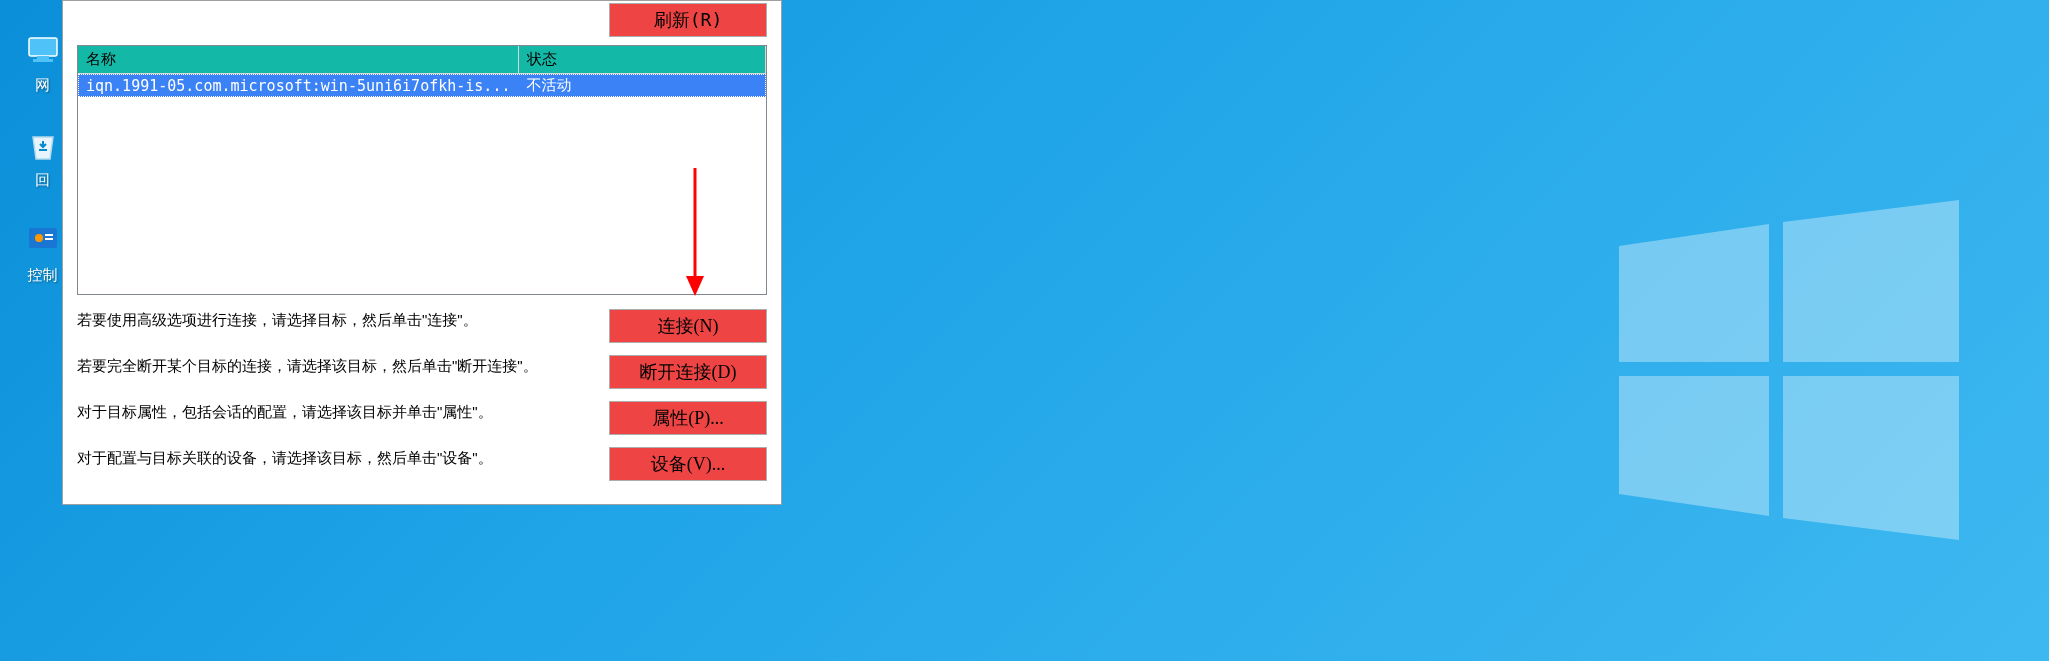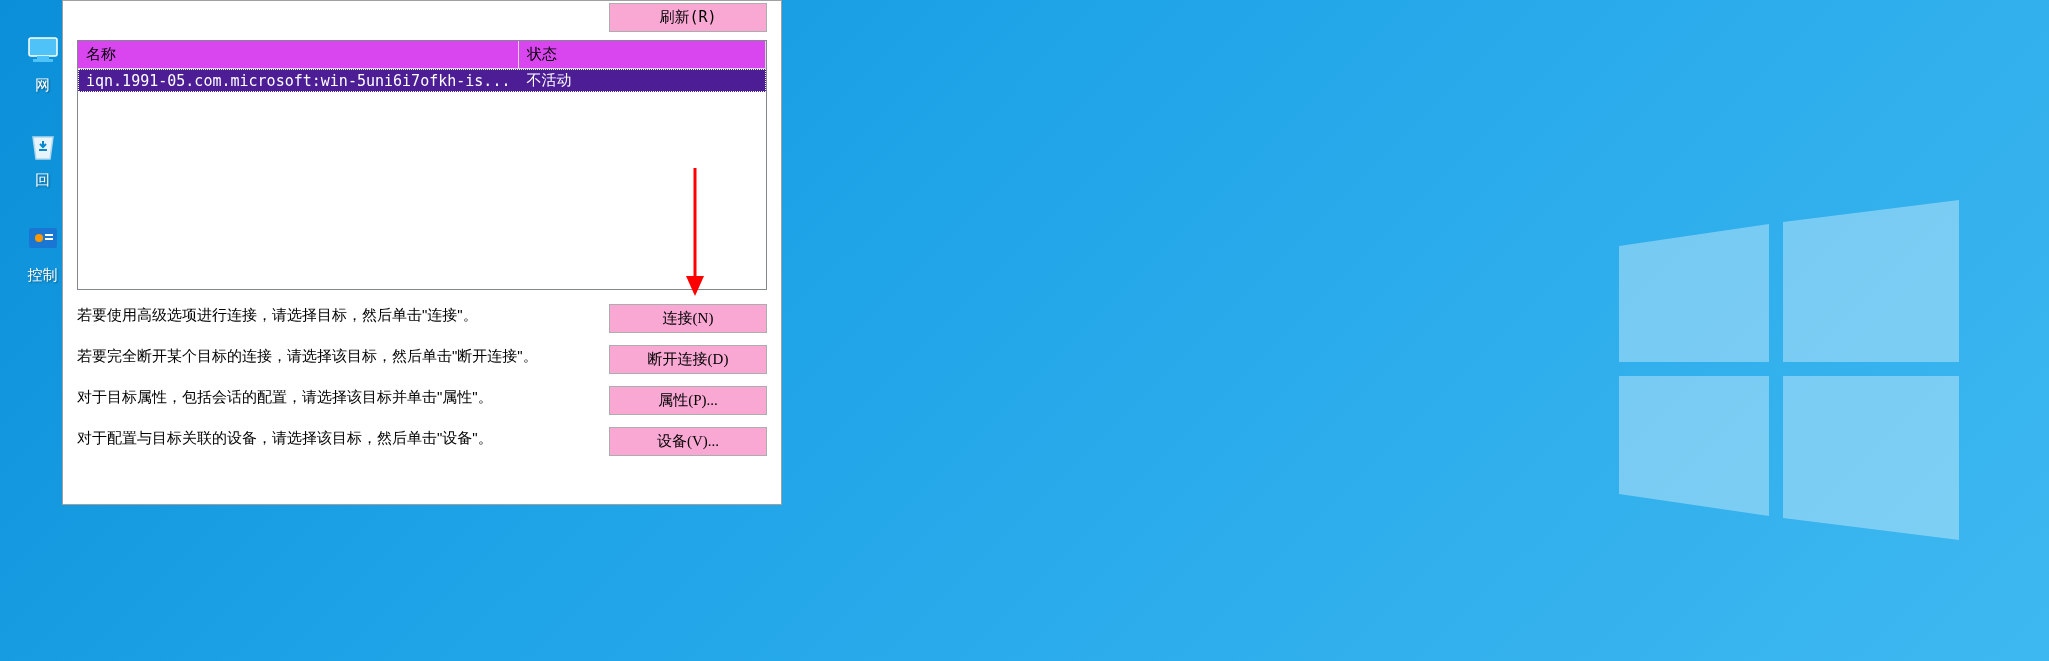--- a/index.html
+++ b/index.html
@@ -67,60 +67,60 @@
       padding: 0 14px 10px 14px;
     }
 
     .top-button-row {
       display: flex;
       justify-content: flex-end;
       padding: 2px 0 8px 0;
     }
 
     .win-button {
-      background: #f9a8d4;
+      background: #ef4444;
       border: 1px solid #adadad;
       padding: 4px 0;
       width: 158px;
       text-align: center;
-      font-size: 15px;
+      font-size: 18px;
       font-family: "SimSun", monospace;
       cursor: pointer;
     }
 
     
     .table-wrap {
       border: 1px solid #828790;
       background: #fff;
       height: 250px;
       overflow: hidden;
     }
     table {
       width: 100%;
       border-collapse: collapse;
       font-size: 15px;
     }
     thead th {
       text-align: left;
       font-weight: normal;
-      background: #d946ef;
+      background: #14b8a6;
       border-right: 1px solid #d8d8d8;
       border-bottom: 1px solid #d8d8d8;
       padding: 4px 8px;
       font-family: "Microsoft YaHei", sans-serif;
     }
     thead th:first-child { width: 63%; }
     tbody td {
       padding: 2px 8px;
       font-family: "NSimSun", "SimSun", monospace;
       font-size: 15px;
       white-space: nowrap;
     }
     tbody tr.selected {
-      background: #4c1d95;
+      background: #3b82f6;
       color: #fff;
       outline: 1px dotted #fff;
       outline-offset: -1px;
     }
 
     
     .action-rows {
       margin-top: 14px;
       display: flex;
       flex-direction: column;

